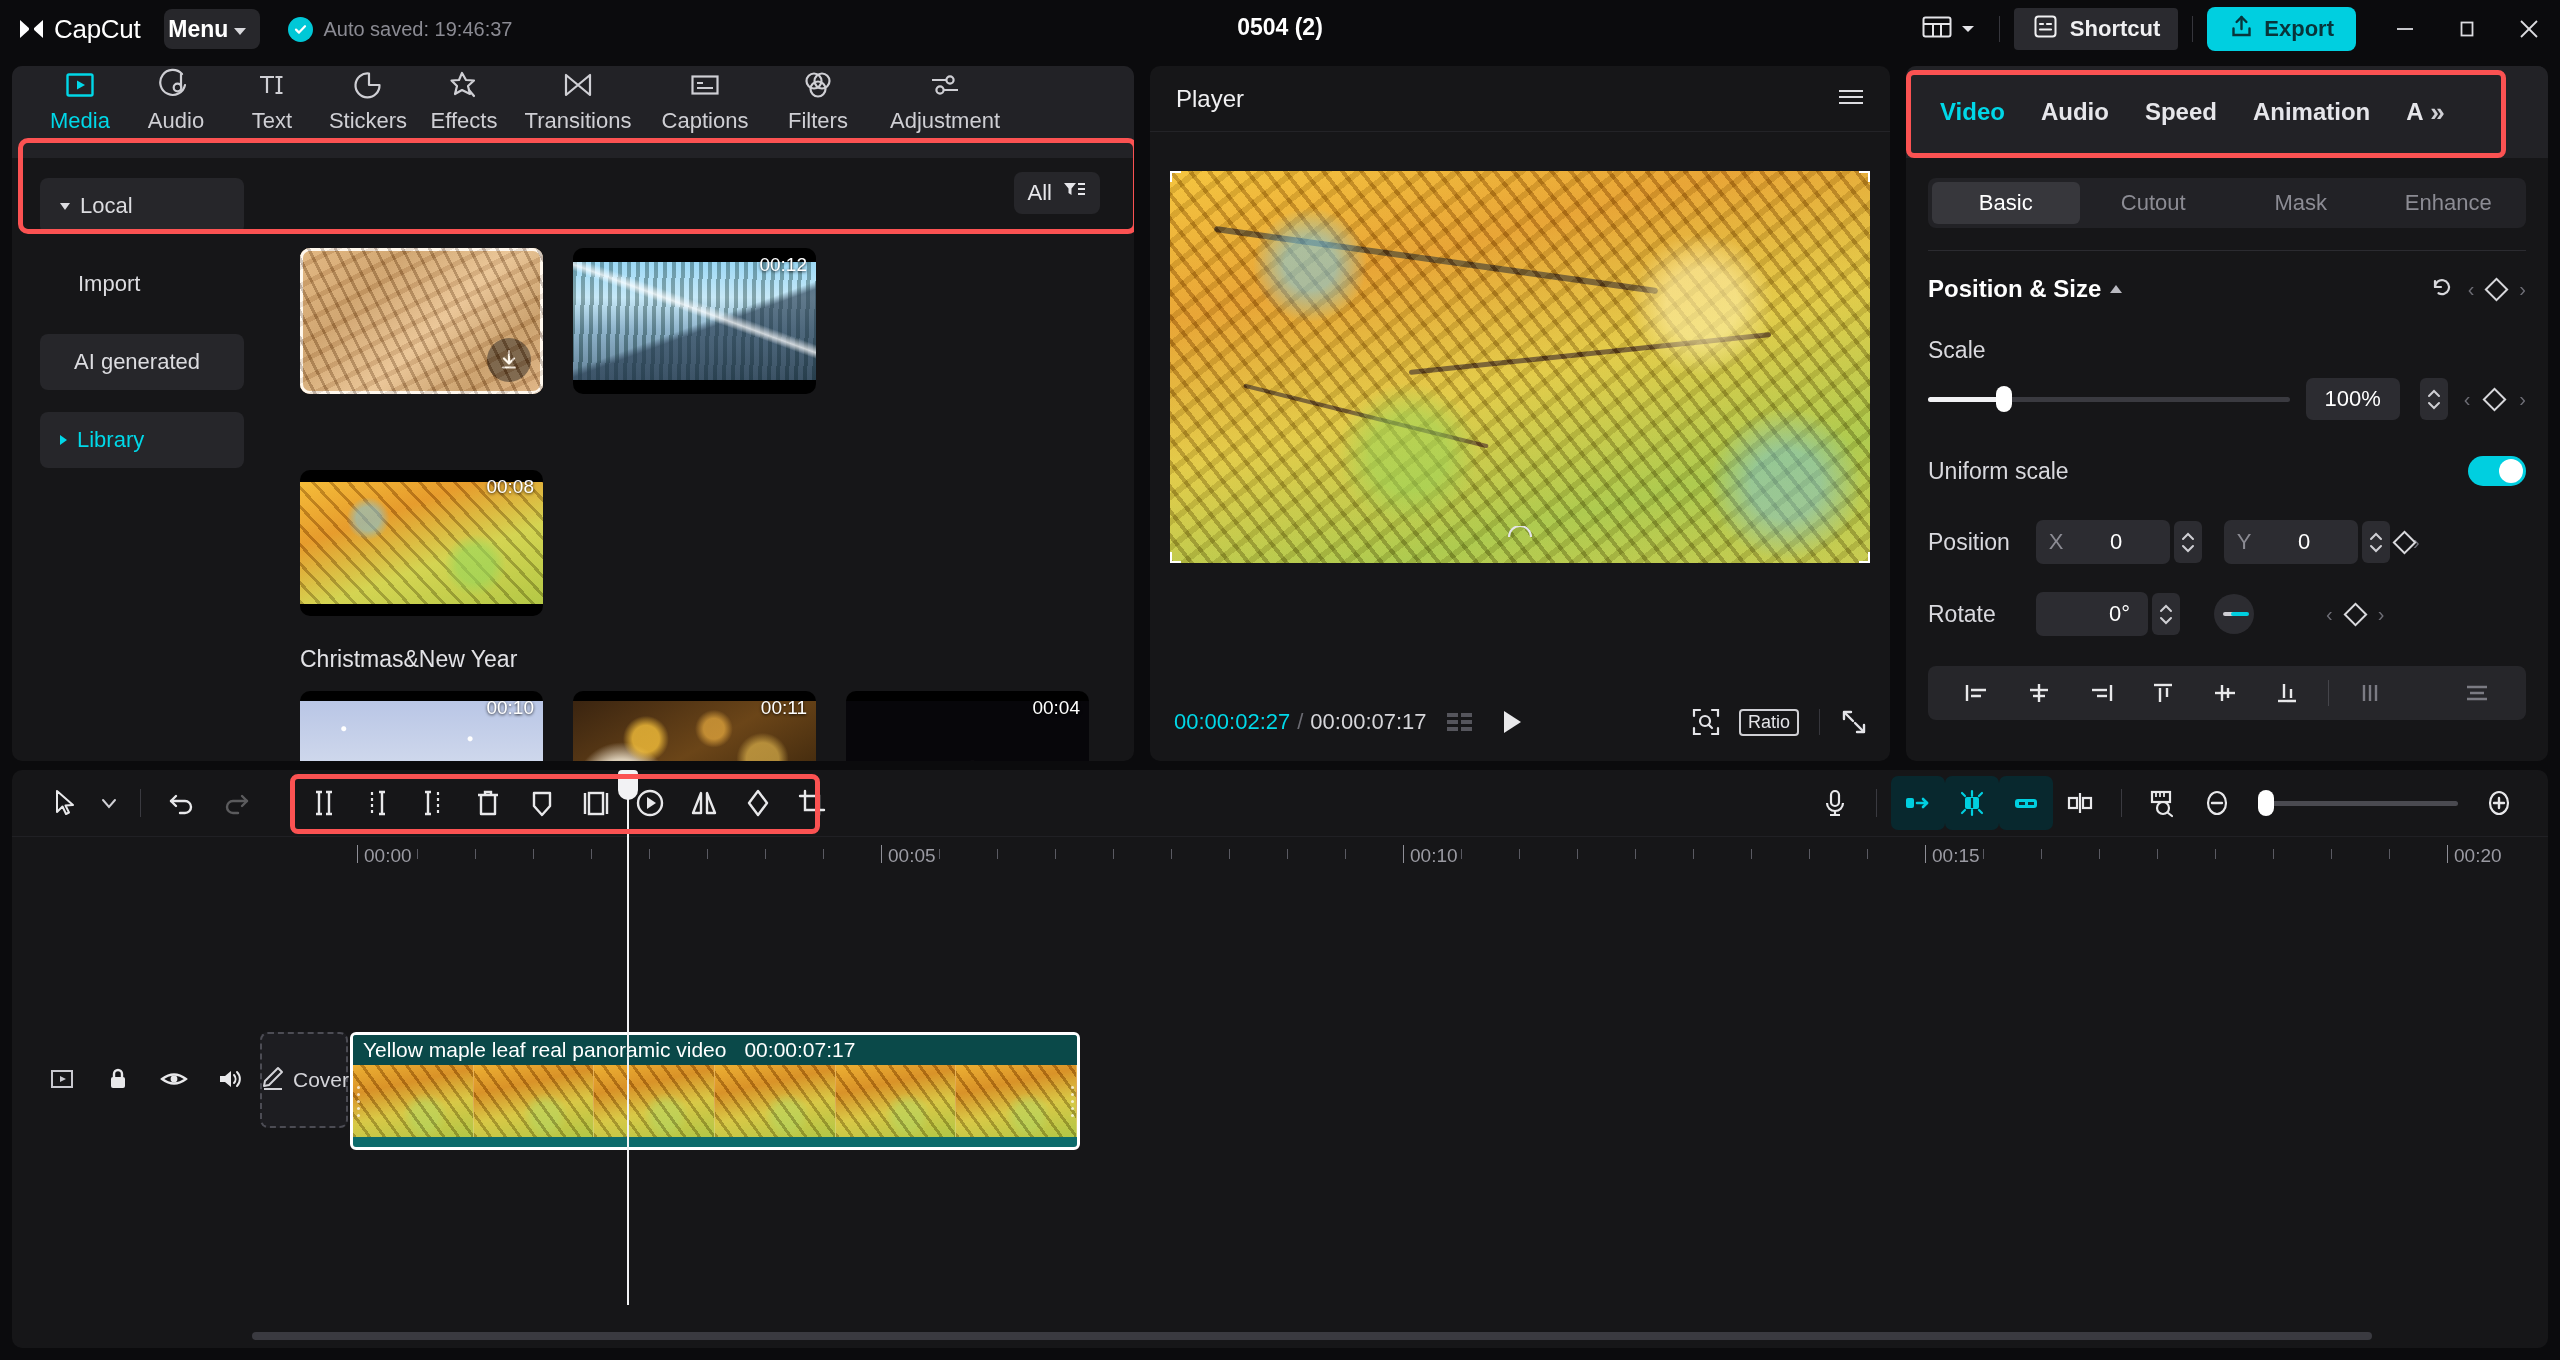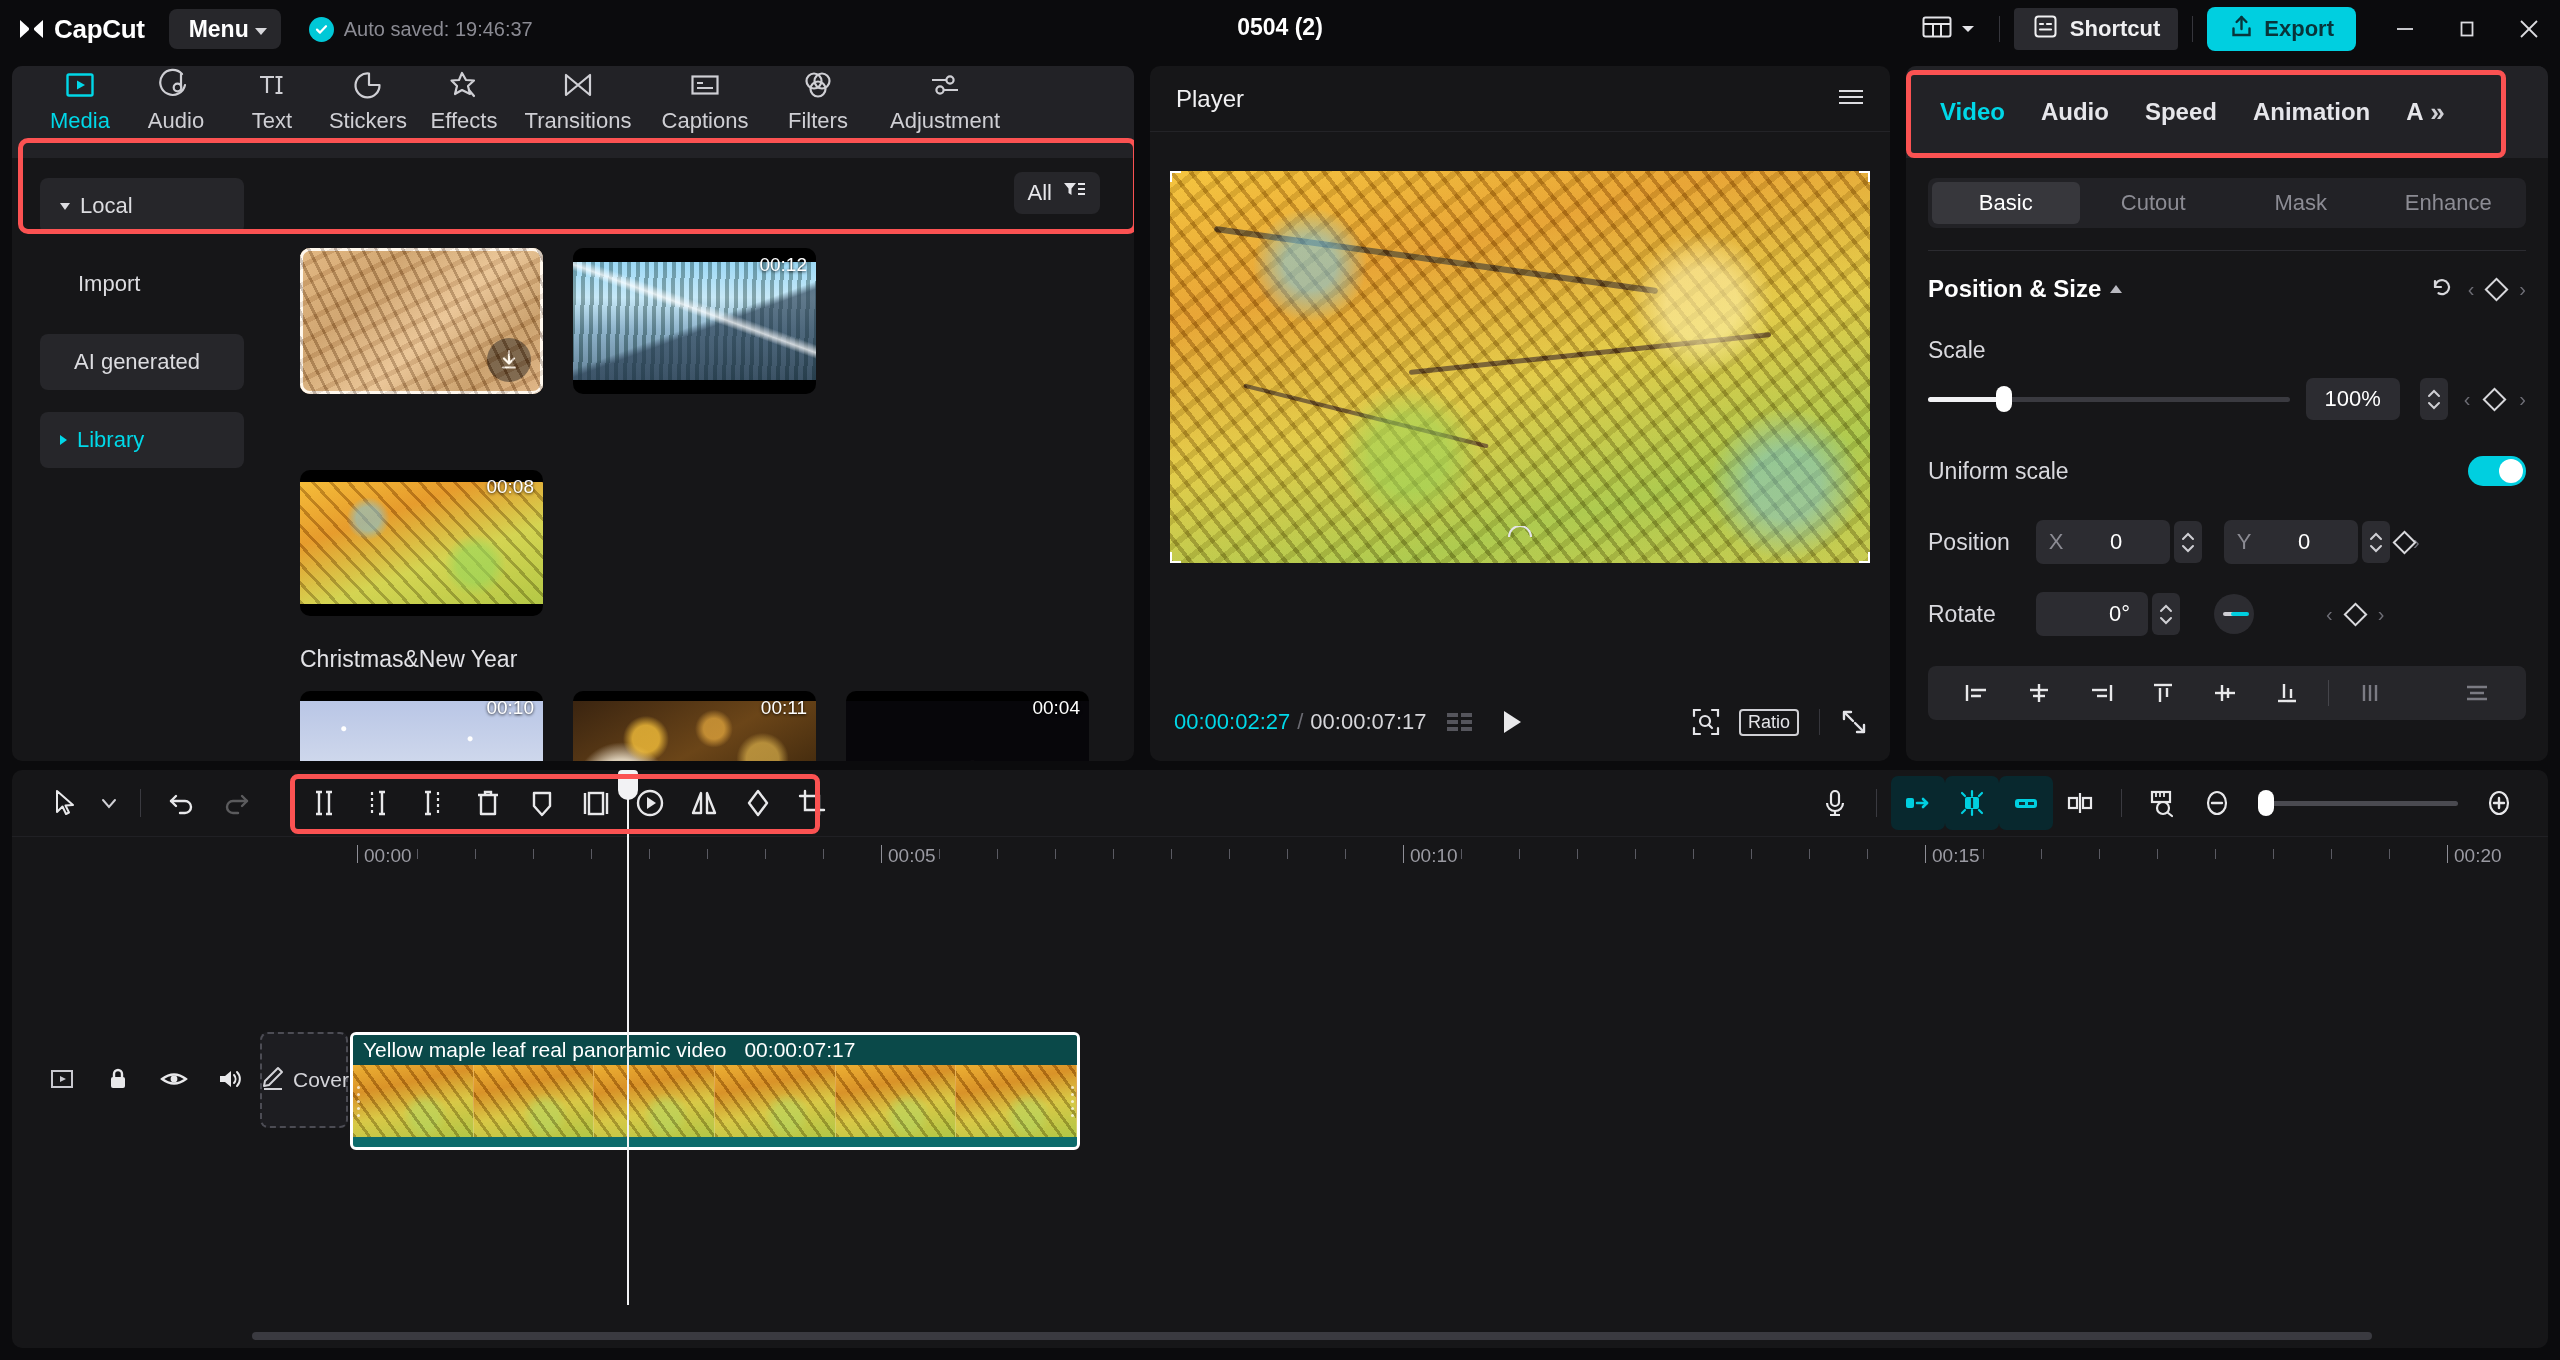--- a/index.html
+++ b/index.html
@@ -13,23 +13,23 @@
   .app { position: relative; width: 2560px; height: 1360px; }
 
   
   .titlebar {
     position: absolute; left: 0; top: 0; width: 2560px; height: 58px;
     background: #0b0b0d; display: flex; align-items: center;
   }
   .logo-wrap { display: flex; align-items: center; gap: 9px; margin-left: 18px; }
   .logo-mark { width: 27px; height: 22px; position: relative; }
   .logo-mark svg { display: block; }
-  .logo-text { font-size: 26px; font-weight: 700; letter-spacing: -0.3px; color: #fff; }
+  .logo-text { font-size: 26px; font-weight: 400; letter-spacing: -0.3px; color: #fff; }
   .menu-btn {
-    margin-left: 24px; height: 40px; padding: 0 14px 0 20px;
+    margin-left: 24px; height: 40px; padding: 0 14px 0 4px;
     background: #27272b; border-radius: 8px;
     display: flex; align-items: center; gap: 6px;
     font-size: 23px; font-weight: 700; color: #fff; cursor: pointer;
   }
   .caret-down { width: 0; height: 0; border-left: 6px solid transparent; border-right: 6px solid transparent; border-top: 7px solid #d8d8dc; margin-top: 4px; }
   .autosave { margin-left: 28px; display: flex; align-items: center; gap: 10px; }
   .check-badge {
     width: 25px; height: 25px; border-radius: 50%; background: #00c8d7;
     display: flex; align-items: center; justify-content: center;
   }

